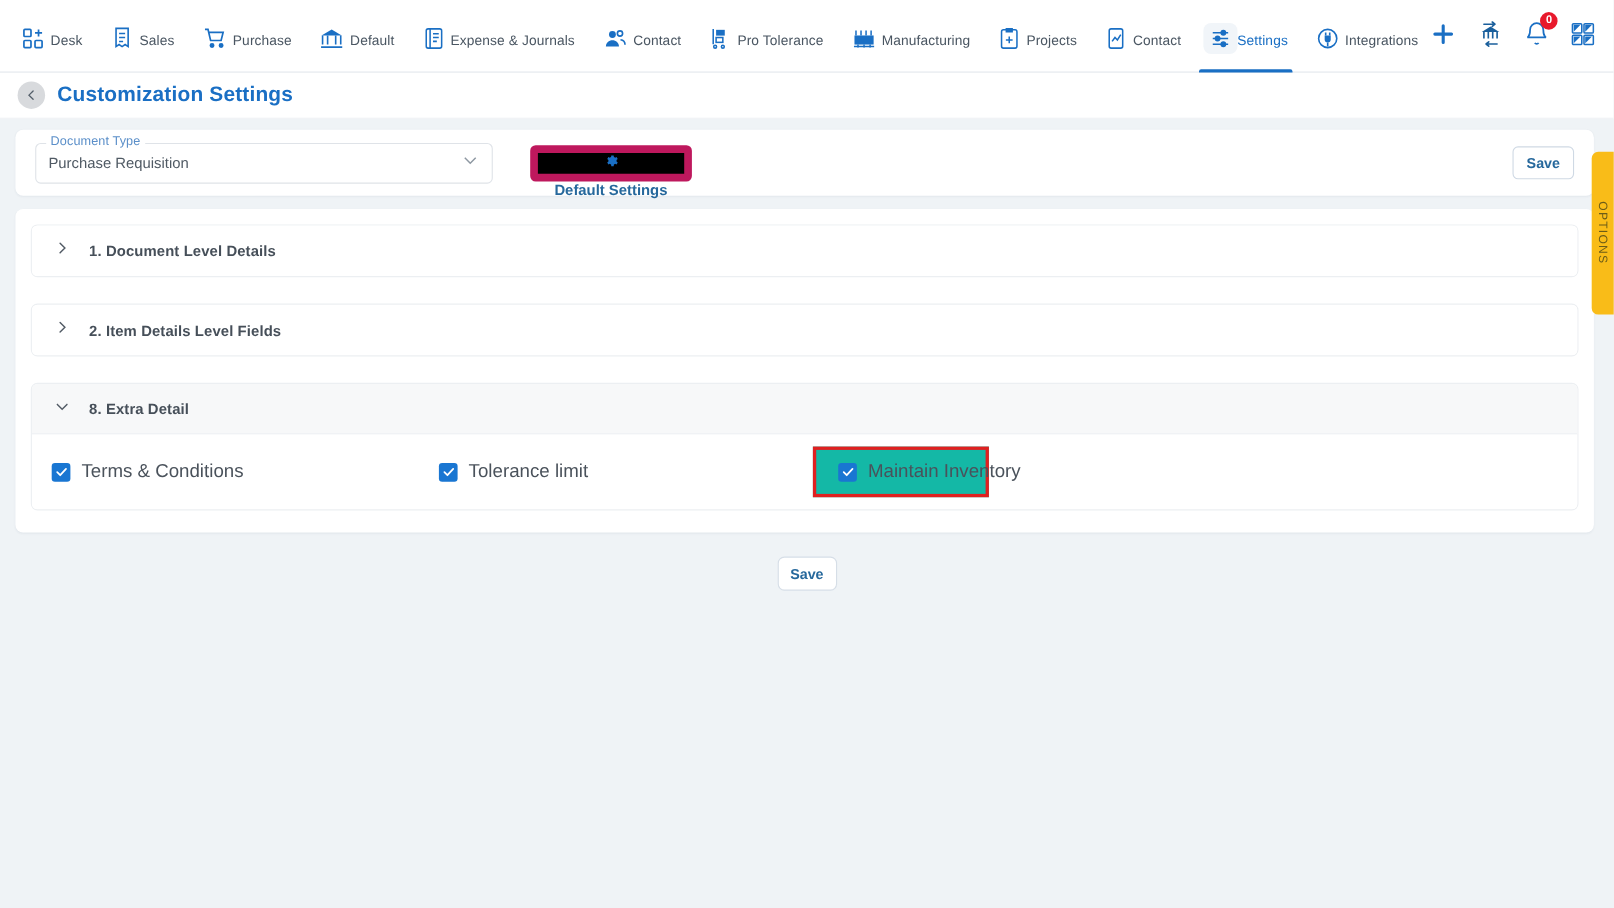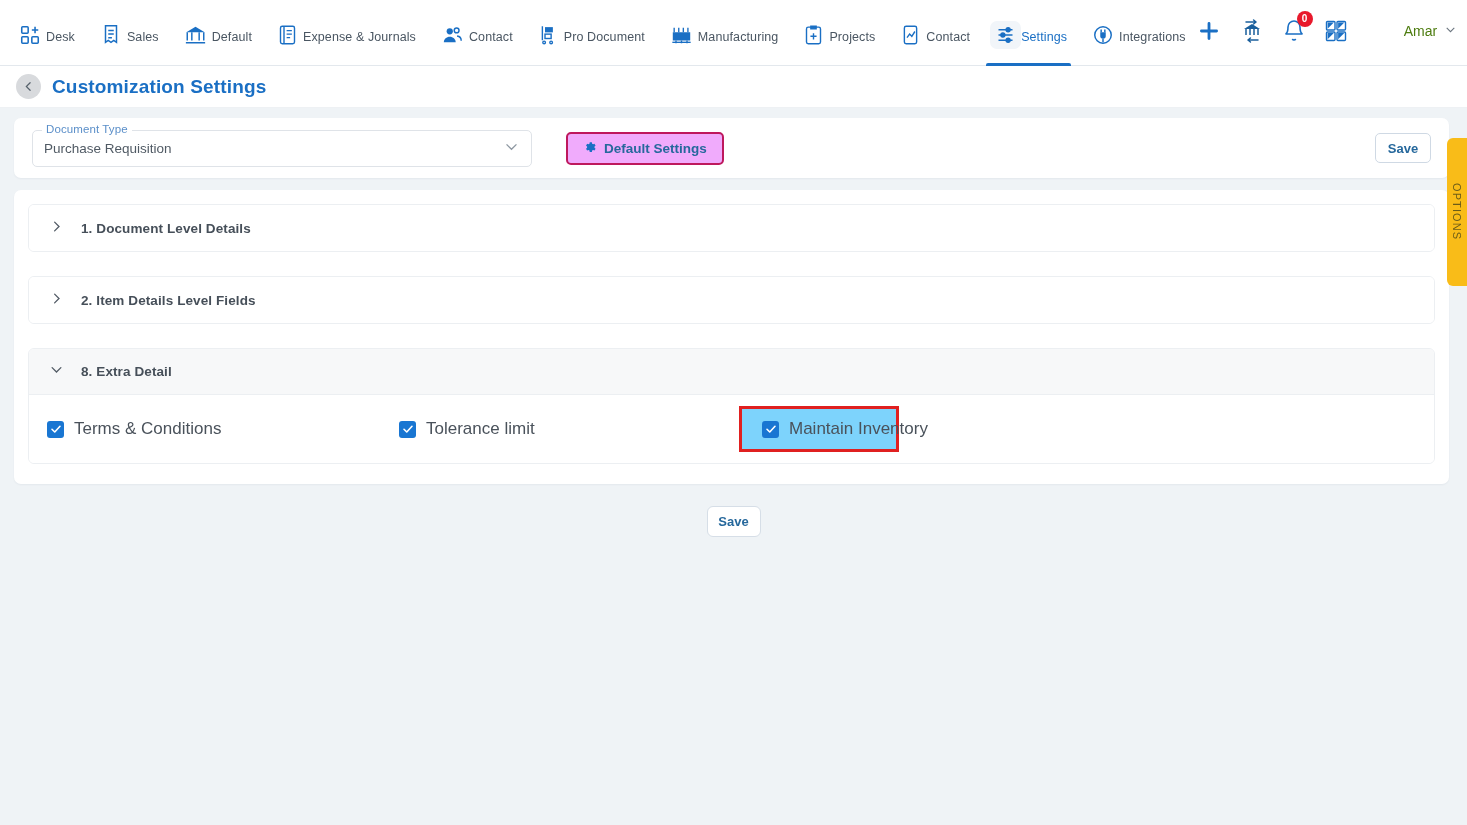--- a/index.html
+++ b/index.html
@@ -120,21 +120,21 @@
     background: #fff;
     border-radius: 7px;
     height: 60px;
     display: flex;
     align-items: center;
     padding: 0 18px 0 18px;
     box-shadow: 0 1px 2px rgba(20,40,70,0.05);
   }
   .doc-type-field {
     position: relative;
-    width: 500px; height: 37px;
+    width: 416px; height: 37px;
     border: 1px solid #dfe3e8;
     border-radius: 5px;
     display: flex;
     align-items: center;
     padding: 0 11px;
     cursor: pointer;
     background: #fff;
   }
   .doc-type-label {
     position: absolute;
@@ -144,27 +144,28 @@
     font-size: 11.5px;
     color: #5b8fc9;
     letter-spacing: 0.1px;
   }
   .doc-type-value { font-size: 13.5px; color: #505a64; }
   .doc-type-caret { margin-left: auto; }
 
   .default-settings-btn {
     margin-left: 34px;
     height: 33px;
-    border: 2px solid #be185d;
+    border: 7px solid #be185d;
     border-radius: 5px;
-    background: #f0abfc;
+    background: #000000;
     display: flex; align-items: center;
     gap: 8px;
     padding: 0 15px;
     cursor: pointer;
+    flex-direction: column;
   }
   .default-settings-label {
     font-size: 13.5px; color: #26689c; font-weight: 600;
   }
 
   .save-btn-top {
     margin-left: auto;
     width: 56px; height: 30px;
     border: 1px solid #cfd9e4;
     border-radius: 5px;
@@ -237,21 +238,21 @@
     cursor: pointer;
   }
   .cb-cell.highlighted {
     border: 3px solid #e02020;
     width: 160px;
     height: 46px;
     padding-left: 20px;
     margin-top: -11px;
     margin-bottom: -11px;
     margin-left: 6px;
-    background: #7dd3fc;
+    background: #14b8a6;
   }
   .checkbox {
     width: 17px; height: 17px;
     border-radius: 3px;
     background: #1976d2;
     display: flex; align-items: center; justify-content: center;
     flex: none;
   }
   .cb-label { font-size: 17px; color: #4a525b; white-space: nowrap; }
 
@@ -294,20 +295,30 @@
     <div class="nav-item">
       <span class="nav-icon">
         <svg width="22" height="22" viewBox="0 0 24 24" fill="none" stroke="#1a6fc4" stroke-width="1.6">
           <path d="M6 2h12v18l-3-2-3 2-3-2-3 2z"></path>
             <path d="M9 7h6M9 11h6M9 15h4"></path>
         </svg>
       </span>
       <span class="nav-label">Sales</span>
     </div>
 
+    <div class="nav-item">
+      <span class="nav-icon">
+        <svg width="23" height="22" viewBox="0 0 24 24" fill="none" stroke="#1a6fc4" stroke-width="1.7">
+          <path d="M2 3h3l2.6 11h10.4l2-8H6"></path>
+            <circle cx="9" cy="19" r="1.6" fill="#1a6fc4"></circle>
+            <circle cx="18" cy="19" r="1.6" fill="#1a6fc4"></circle>
+        </svg>
+      </span>
+      <span class="nav-label">Purchase</span>
+    </div>
 
     <div class="nav-item">
       <span class="nav-icon">
         <svg width="23" height="22" viewBox="0 0 24 24" fill="none" stroke="#1a6fc4" stroke-width="1.6">
           <path d="M2 9l10-6 10 6H2z" fill="#1a6fc4" stroke="none"></path>
             <path d="M3 9v9M8 9v9M16 9v9M21 9v9M1.5 20.5h21"></path>
         </svg>
       </span>
       <span class="nav-label">Default</span>
     </div>
@@ -337,21 +348,21 @@
     <div class="nav-item">
       <span class="nav-icon">
         <svg width="21" height="22" viewBox="0 0 24 24" fill="none" stroke="#1a6fc4" stroke-width="1.6">
           <path d="M5 2v16"></path>
             <rect x="8" y="3" width="9" height="6" fill="#1a6fc4" stroke="none"></rect>
           <rect x="8" y="11" width="7" height="5"></rect>
             <circle cx="7" cy="20.5" r="1.5"></circle>
             <circle cx="15" cy="20.5" r="1.5"></circle>
         </svg>
       </span>
-      <span class="nav-label">Pro Document</span>
+      <span class="nav-label">Pro Tolerance</span>
     </div>
 
     <div class="nav-item">
       <span class="nav-icon">
         <svg width="23" height="22" viewBox="0 0 24 24" fill="none" stroke="#1a6fc4" stroke-width="1.5">
           <path d="M4 4v5M9 4v5M14 4v5M19 4v5"></path>
             <rect x="2.5" y="9" width="19" height="9" fill="#1a6fc4" stroke="none"></rect>
           <path d="M2 20h20"></path>
             <path d="M6 18v3M12 18v3M18 18v3"></path>
         </svg>

